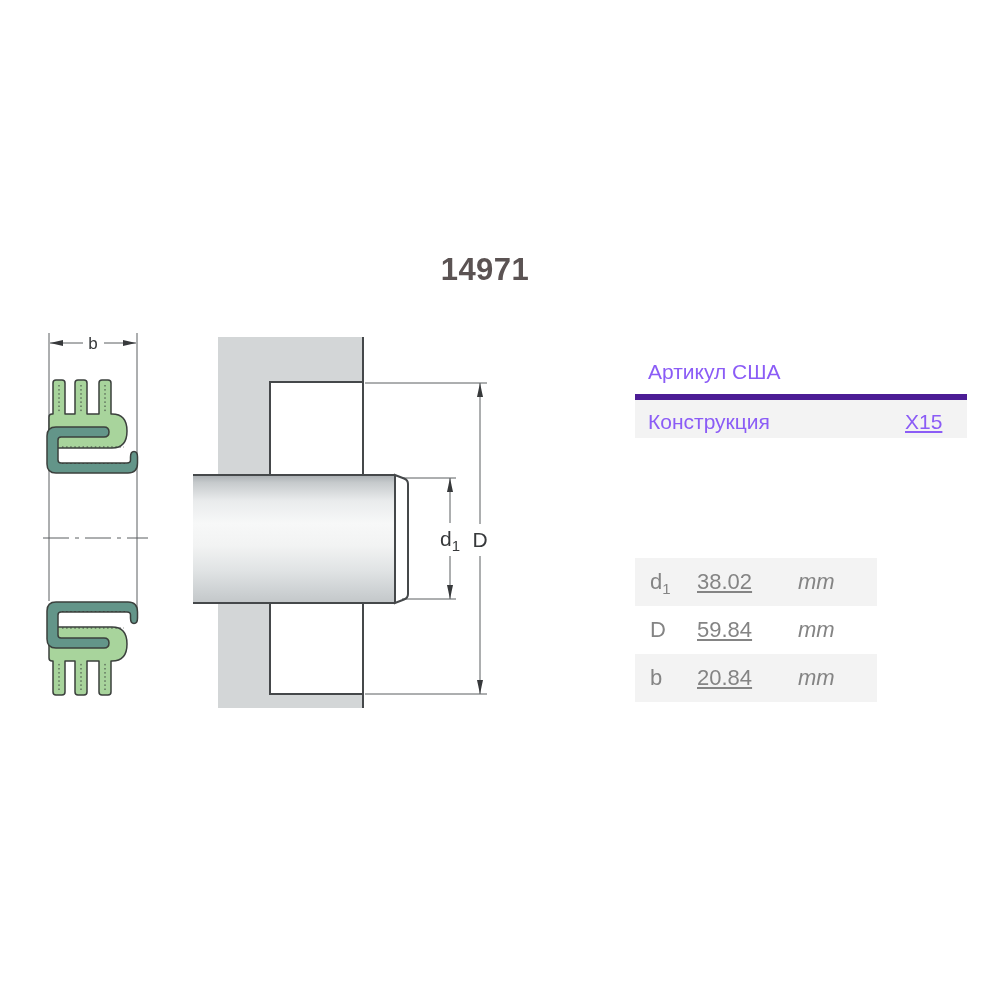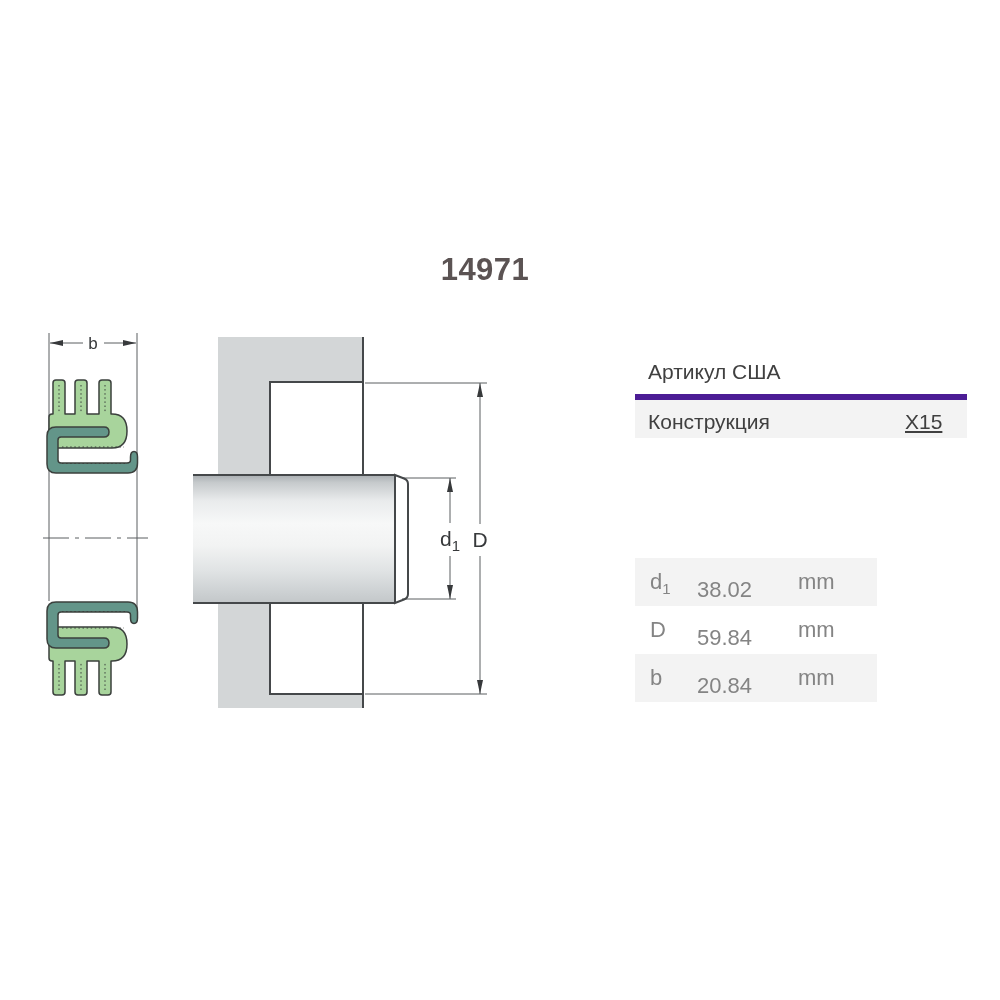--- a/index.html
+++ b/index.html
@@ -3,31 +3,31 @@
 <meta charset="utf-8">
 <style>
   html,body{margin:0;padding:0;background:#ffffff;}
   .canvas{position:relative;width:1000px;height:708px;background:#ffffff;overflow:hidden;
           font-family:"Liberation Sans","DejaVu Sans",sans-serif;}
   .title{position:absolute;left:335px;top:252px;width:300px;text-align:center;
          font-size:31px;font-weight:bold;color:#5b5353;letter-spacing:0.5px;}
   .drawing{position:absolute;left:30px;top:320px;width:500px;height:430px;}
 
   
-  .spec-table{position:absolute;left:635px;top:350px;width:332px;font-size:21px;color:#404040;}
+  .spec-table{position:absolute;left:635px;top:350px;width:332px;font-size:21px;color:#8b5cf6;}
   .spec-row{position:relative;height:44px;line-height:44px;padding-left:13px;box-sizing:border-box;}
   .spec-row.alt{background:#f3f3f3;border-top:6px solid #4c1d95;}
   .spec-value{position:absolute;left:270px;top:0;text-decoration:underline;}
 
   
   .dim-table{position:absolute;left:635px;top:558px;width:242px;font-size:22px;color:#848484;}
   .dim-row{position:relative;height:48px;line-height:48px;padding-left:15px;box-sizing:border-box;}
   .dim-row.alt{background:#f3f3f3;}
-  .dim-value{position:absolute;left:62px;top:8px;}
-  .dim-unit{position:absolute;left:163px;top:0;}
+  .dim-value{position:absolute;left:62px;top:0;text-decoration:underline;}
+  .dim-unit{position:absolute;left:163px;top:0;font-style:italic;}
   sub{font-size:15px;line-height:0;}
 
   
   .edge{fill:none;stroke:#45484a;stroke-width:2;}
   .thin{fill:none;stroke:#5a5e61;stroke-width:1;}
   .arrow{fill:#37393b;stroke:none;}
   .seal-outline{stroke:#3b403d;stroke-width:1.5;stroke-linejoin:round;}
   .dotted{fill:none;stroke:#3b403d;stroke-width:1;stroke-dasharray:1.5 2.6;}
   .dim-text{font-family:"Liberation Sans","DejaVu Sans",sans-serif;font-size:17px;fill:#37393b;}
   .dim-text-lg{font-family:"Liberation Sans","DejaVu Sans",sans-serif;font-size:21px;fill:#37393b;}

